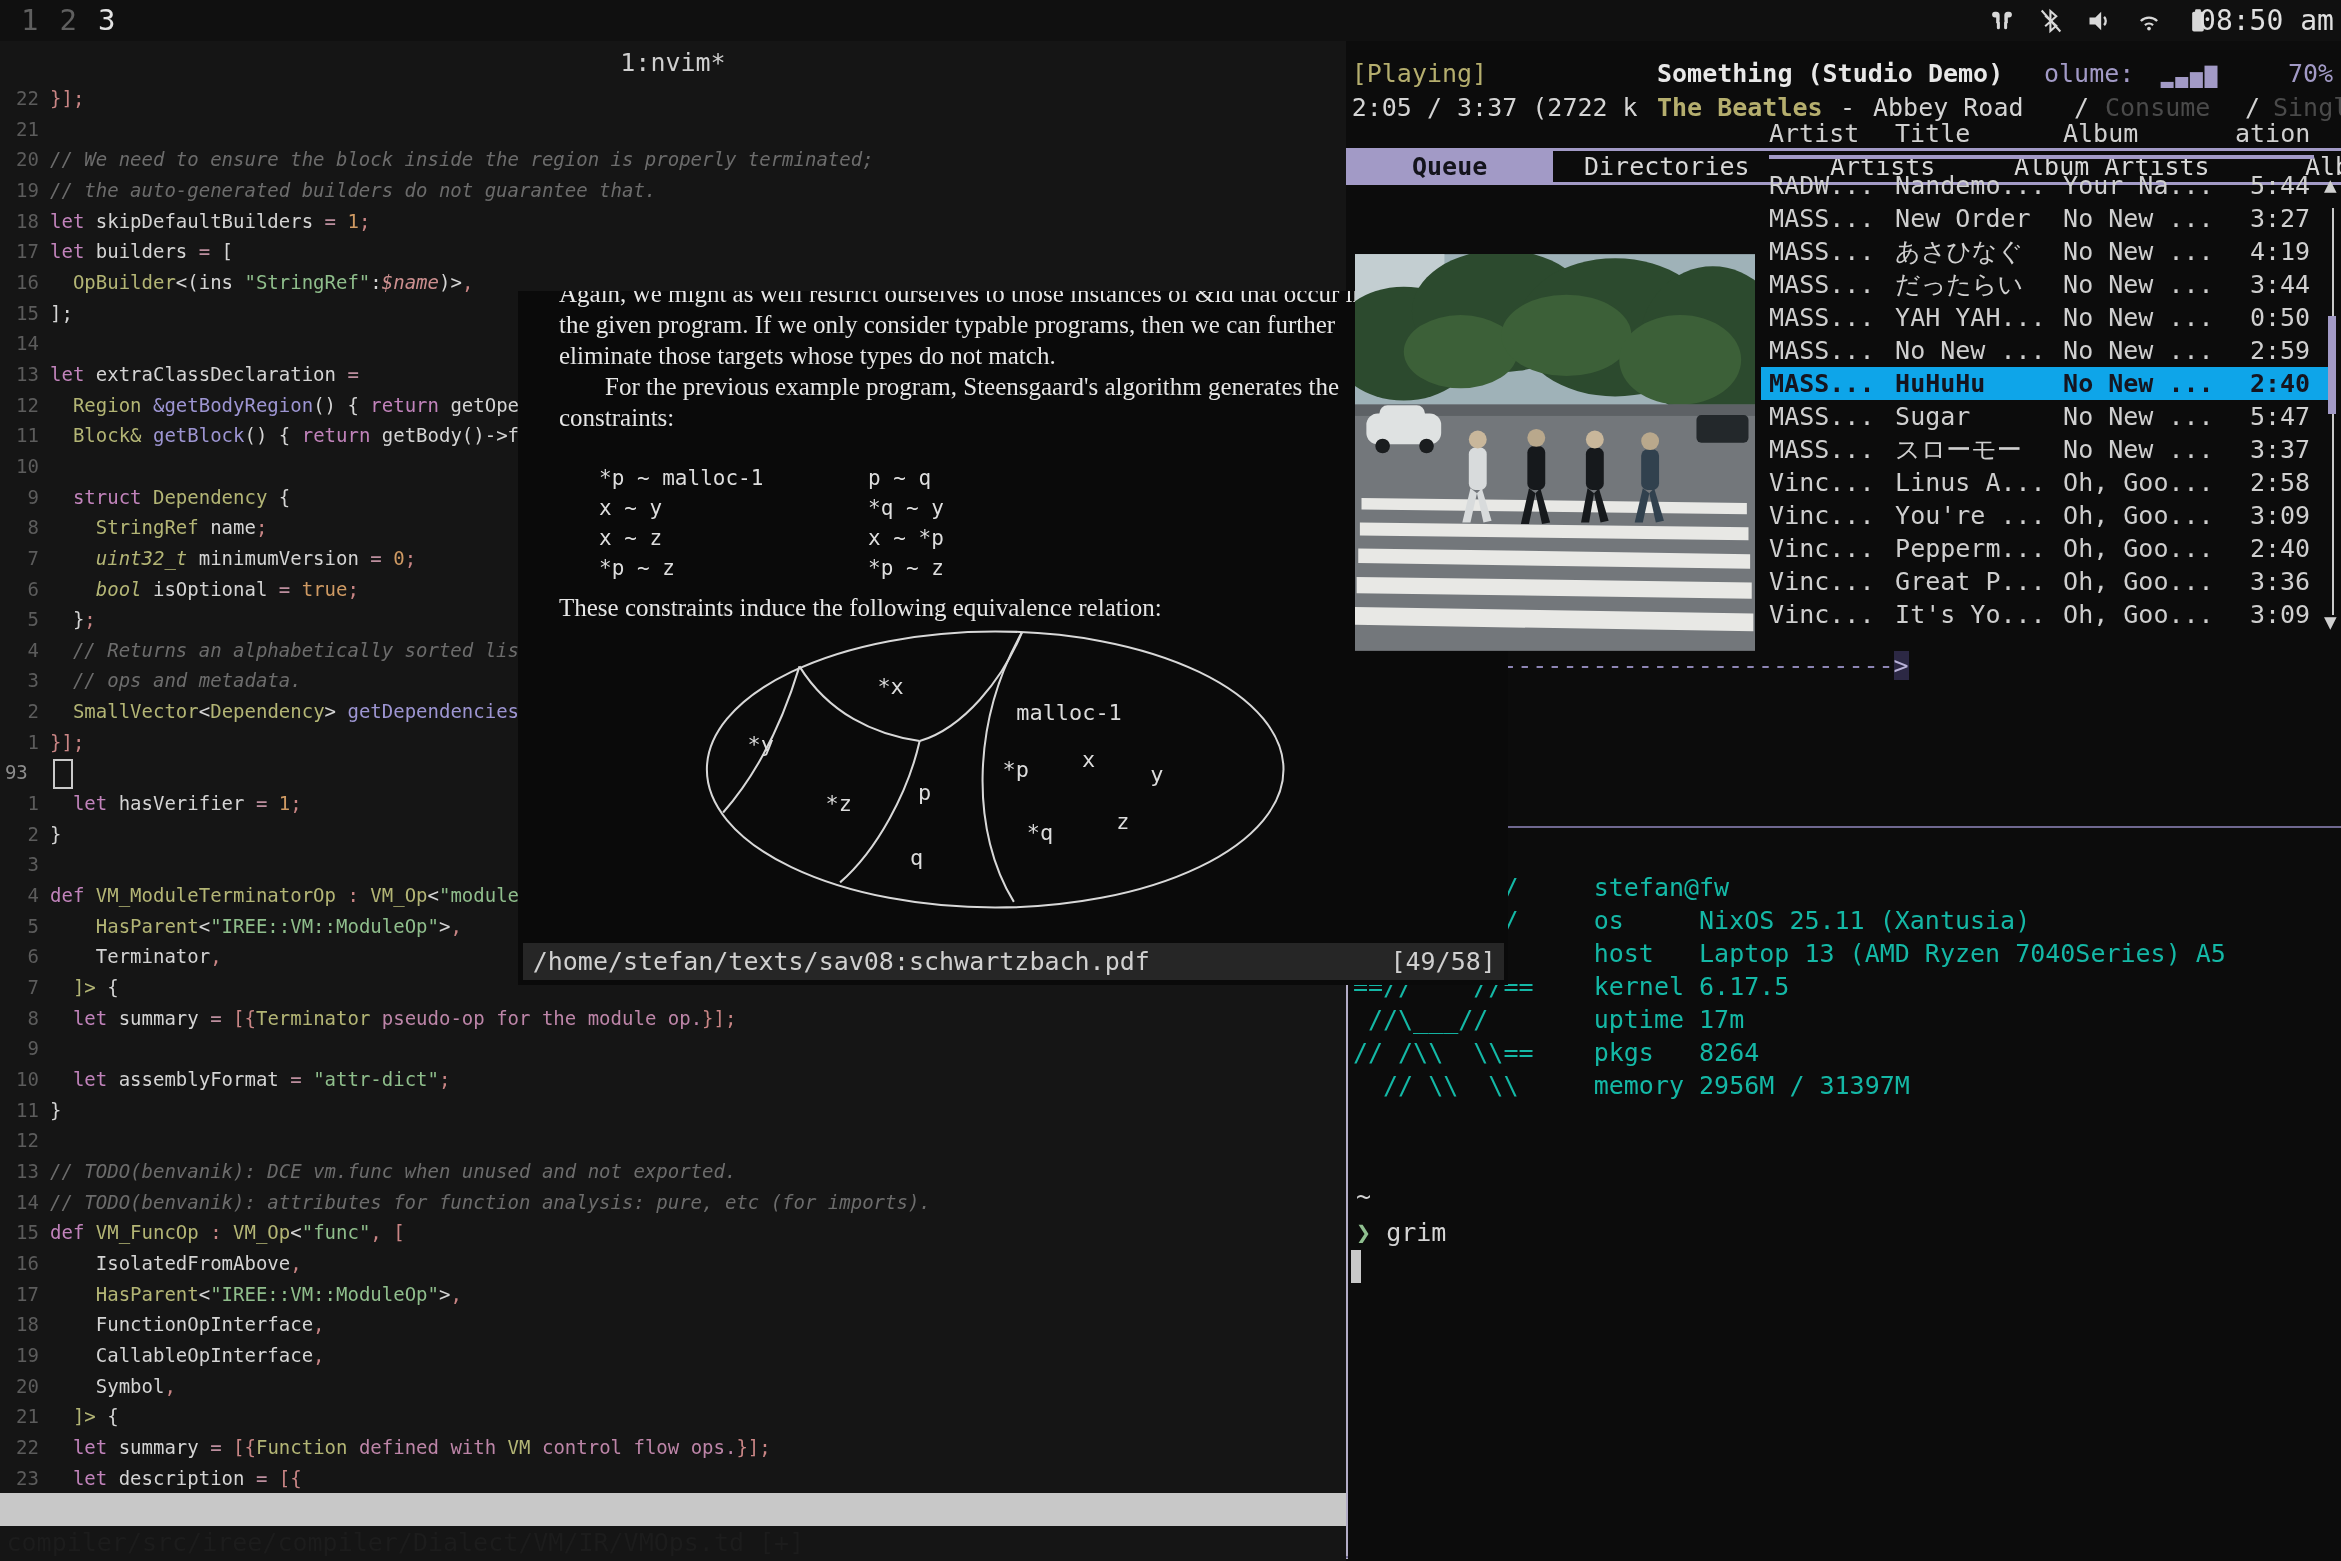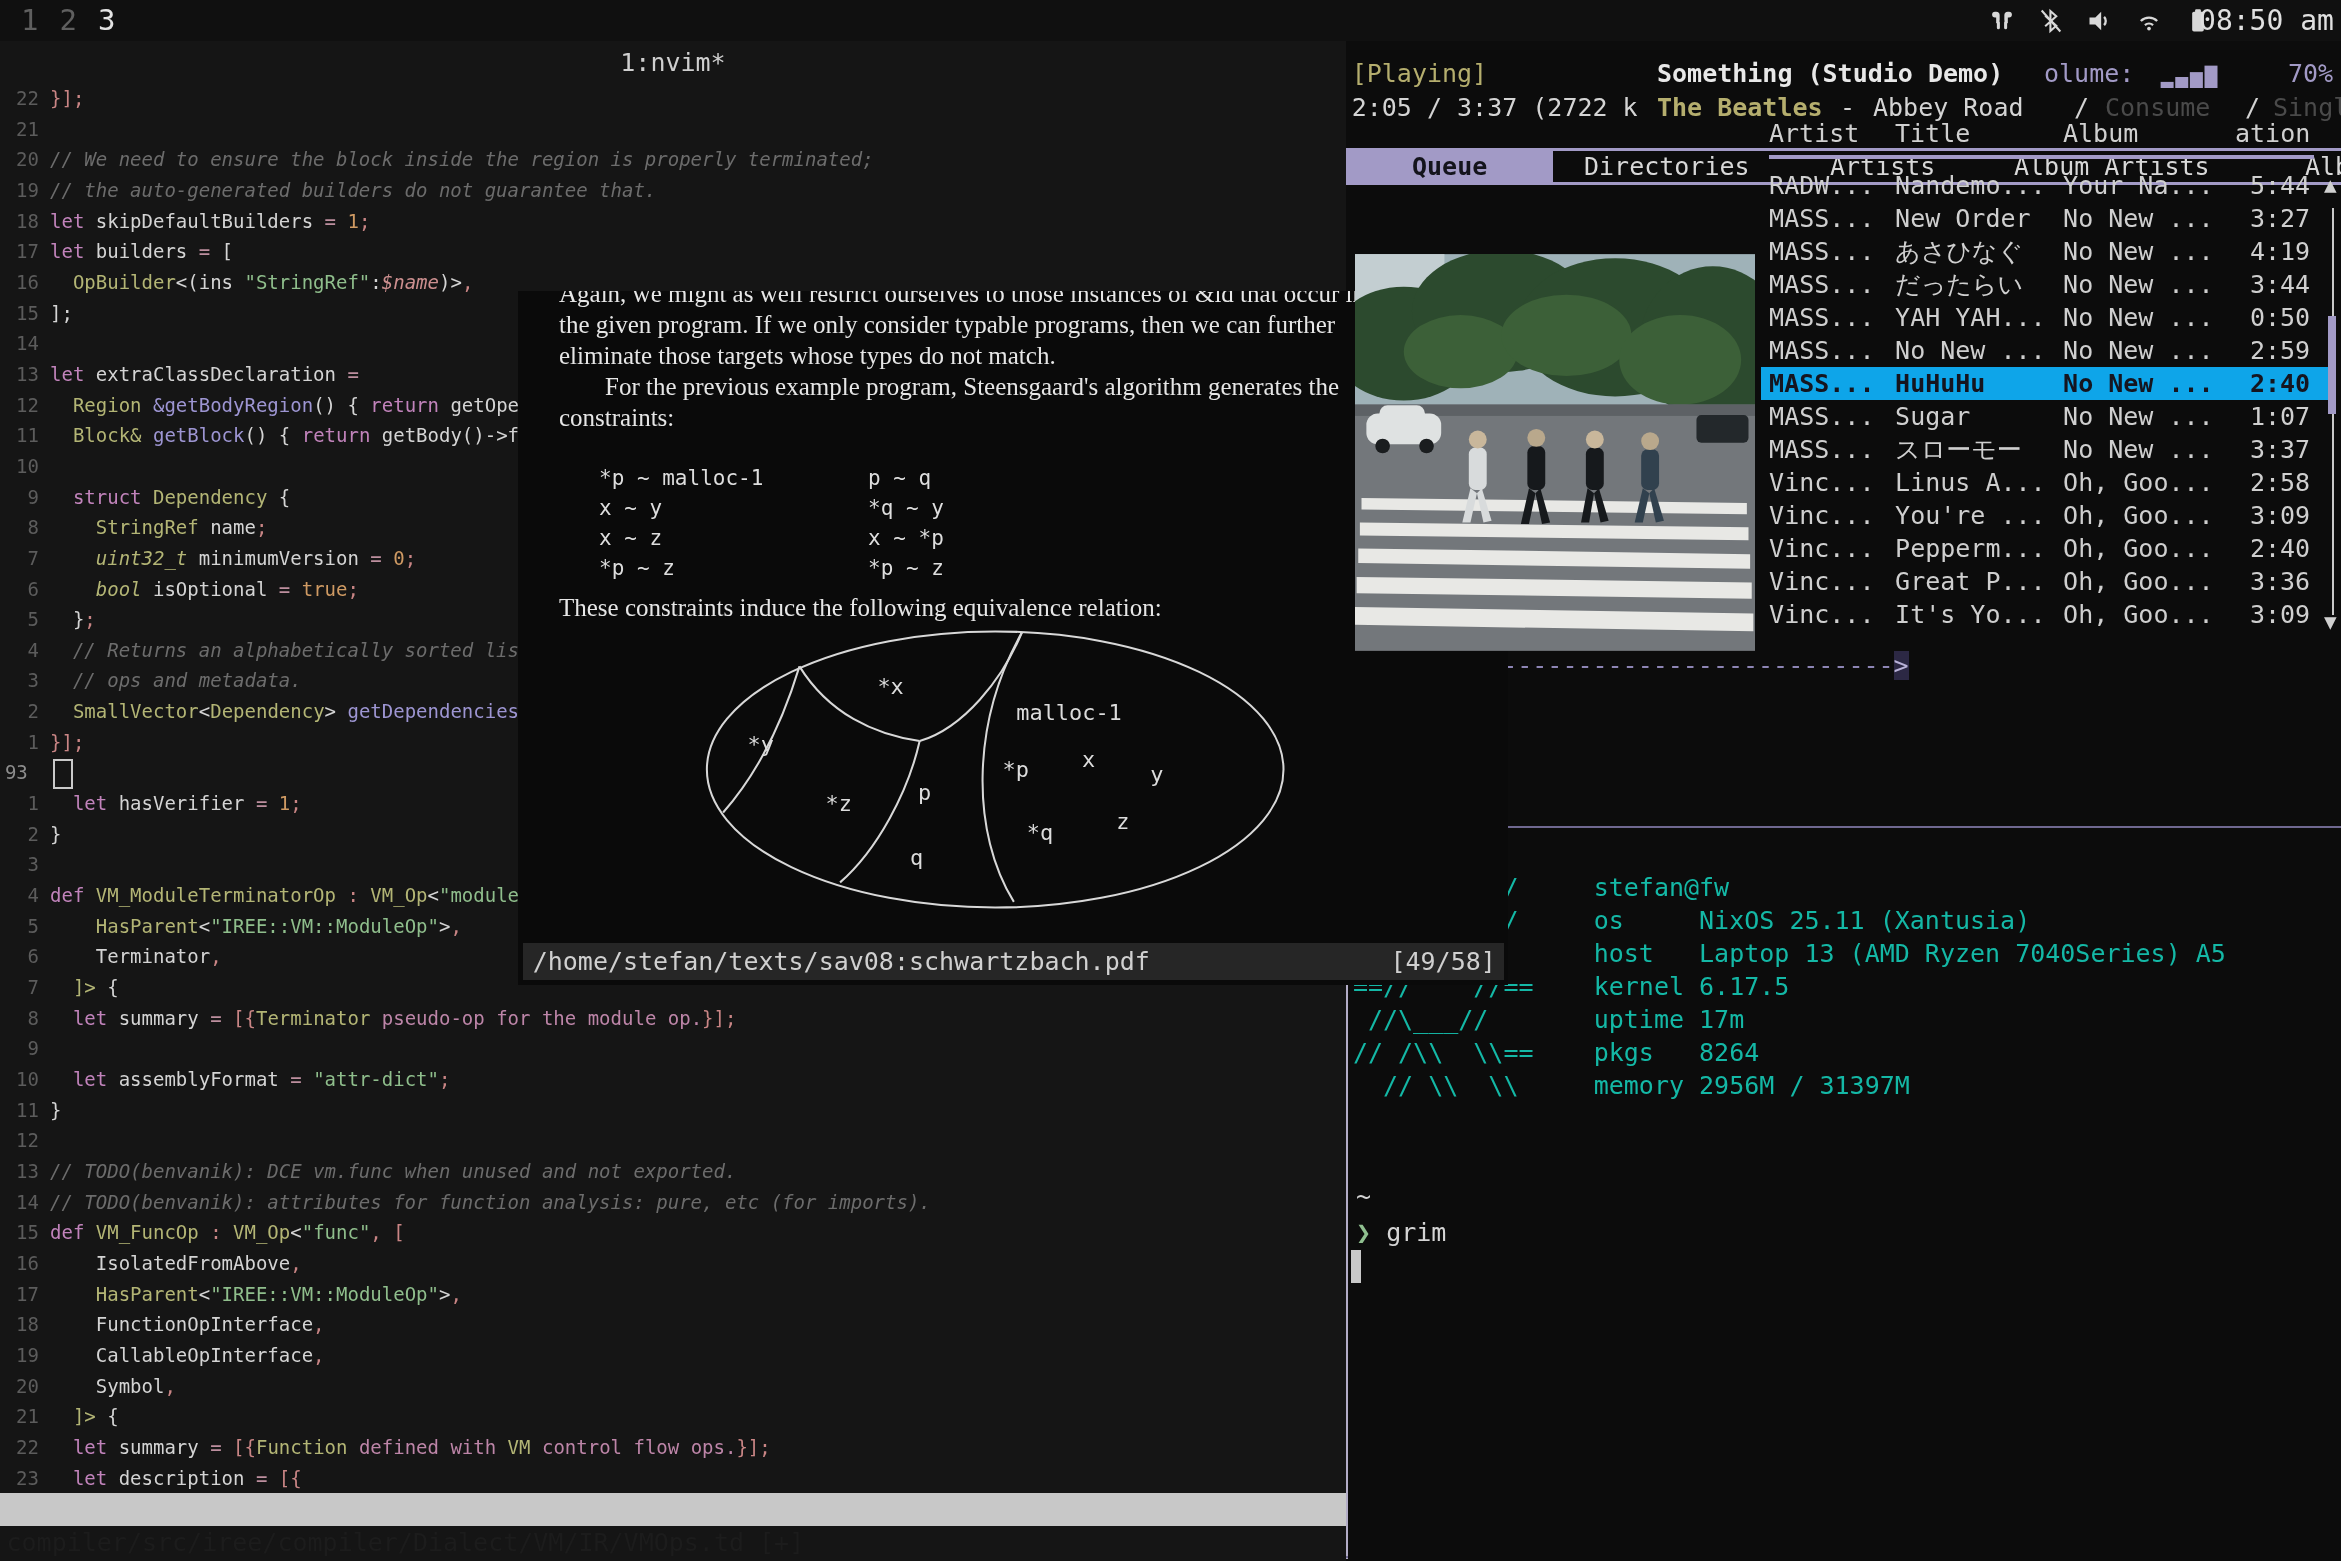--- a/index.html
+++ b/index.html
@@ -220,21 +220,21 @@
     <div id="plheader"><span class="pc-h h0">Artist</span><span class="pc-h h1">Title</span><span class="pc-h h2">Album</span><span class="pc-h h3">ation</span></div>
     <div id="plsep"></div>
     <div id="playlist">
         <div class="prow"><span class="pc-a">RADW...</span><span class="pc-t">Nandemo...</span><span class="pc-al">Your Na...</span><span class="pc-d">5:44</span></div>
         <div class="prow"><span class="pc-a">MASS...</span><span class="pc-t">New Order</span><span class="pc-al">No New ...</span><span class="pc-d">3:27</span></div>
         <div class="prow"><span class="pc-a">MASS...</span><span class="pc-t">あさひなぐ</span><span class="pc-al">No New ...</span><span class="pc-d">4:19</span></div>
         <div class="prow"><span class="pc-a">MASS...</span><span class="pc-t">だったらい</span><span class="pc-al">No New ...</span><span class="pc-d">3:44</span></div>
         <div class="prow"><span class="pc-a">MASS...</span><span class="pc-t">YAH YAH...</span><span class="pc-al">No New ...</span><span class="pc-d">0:50</span></div>
         <div class="prow"><span class="pc-a">MASS...</span><span class="pc-t">No New ...</span><span class="pc-al">No New ...</span><span class="pc-d">2:59</span></div>
         <div class="prow psel"><span class="pc-a">MASS...</span><span class="pc-t">HuHuHu</span><span class="pc-al">No New ...</span><span class="pc-d">2:40</span></div>
-        <div class="prow"><span class="pc-a">MASS...</span><span class="pc-t">Sugar</span><span class="pc-al">No New ...</span><span class="pc-d">1:07</span></div>
+        <div class="prow"><span class="pc-a">MASS...</span><span class="pc-t">Sugar</span><span class="pc-al">No New ...</span><span class="pc-d">5:47</span></div>
         <div class="prow"><span class="pc-a">MASS...</span><span class="pc-t">スローモー</span><span class="pc-al">No New ...</span><span class="pc-d">3:37</span></div>
         <div class="prow"><span class="pc-a">Vinc...</span><span class="pc-t">Linus A...</span><span class="pc-al">Oh, Goo...</span><span class="pc-d">2:58</span></div>
         <div class="prow"><span class="pc-a">Vinc...</span><span class="pc-t">You're ...</span><span class="pc-al">Oh, Goo...</span><span class="pc-d">3:09</span></div>
         <div class="prow"><span class="pc-a">Vinc...</span><span class="pc-t">Pepperm...</span><span class="pc-al">Oh, Goo...</span><span class="pc-d">2:40</span></div>
         <div class="prow"><span class="pc-a">Vinc...</span><span class="pc-t">Great P...</span><span class="pc-al">Oh, Goo...</span><span class="pc-d">3:36</span></div>
         <div class="prow"><span class="pc-a">Vinc...</span><span class="pc-t">It's Yo...</span><span class="pc-al">Oh, Goo...</span><span class="pc-d">3:09</span></div>
       </div>
 
     <div id="scroll-up">▲</div>
     <div id="scroll-track"></div>

